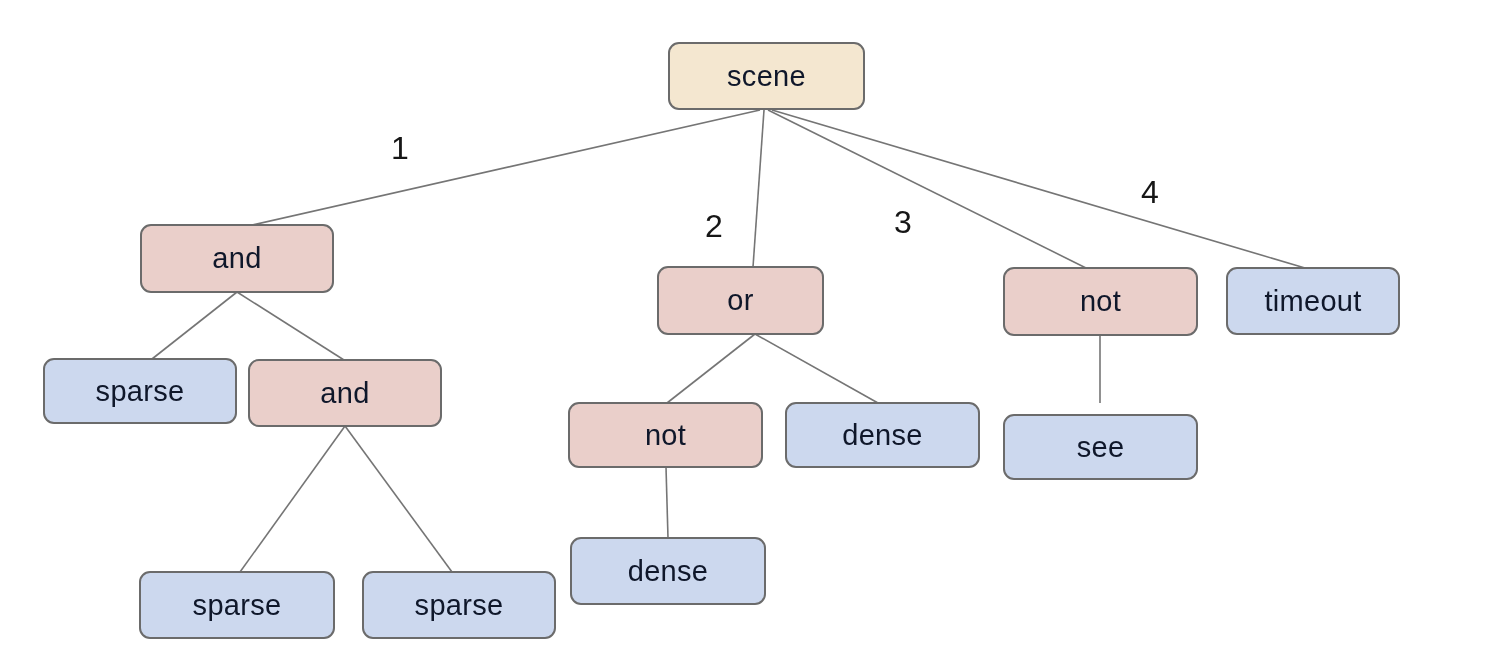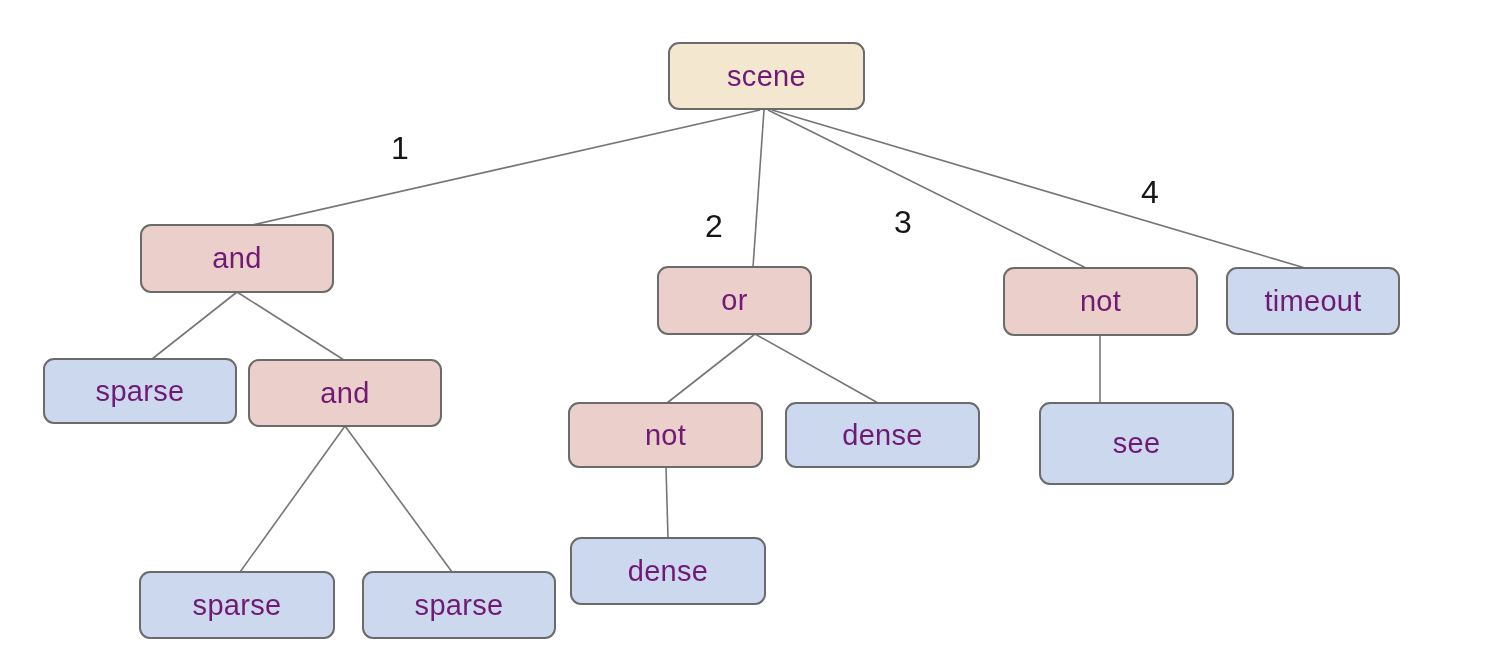--- a/index.html
+++ b/index.html
@@ -28,21 +28,21 @@
   }
   .node {
     position: absolute;
     box-sizing: border-box;
     border: 2px solid #6b6b6b;
     border-radius: 11px;
     display: flex;
     align-items: center;
     justify-content: center;
     font-size: 29px;
-    color: #701a75;
+    color: #0f172a;
     letter-spacing: 0.3px;
   }
   .node.root { background: #f4e7d0; }
   .node.op   { background: #eacfca; }
   .node.leaf { background: #ccd8ee; }
   .edge-label {
     position: absolute;
     transform: translate(-50%, -50%);
     font-size: 32px;
     color: #161616;
@@ -68,21 +68,21 @@
     <line x1="1100" y1="335" x2="1100" y2="403"></line>
   </svg>
 
   <div class="node root" style="left:668px; top:42px;  width:197px; height:68px;">
       <span>scene</span>
     </div>
 
   <div class="node op" style="left:140px; top:224px; width:194px; height:69px;">
       <span>and</span>
     </div>
-  <div class="node op" style="left:657px; top:266px; width:155px; height:69px;">
+  <div class="node op" style="left:657px; top:266px; width:167px; height:69px;">
       <span>or</span>
     </div>
   <div class="node op" style="left:1003px;top:267px; width:195px; height:69px;">
       <span>not</span>
     </div>
   <div class="node leaf" style="left:1226px;top:267px; width:174px; height:68px;">
       <span>timeout</span>
     </div>
 
   <div class="node leaf" style="left:43px;  top:358px; width:194px; height:66px;">
@@ -90,21 +90,21 @@
     </div>
   <div class="node op" style="left:248px; top:359px; width:194px; height:68px;">
       <span>and</span>
     </div>
   <div class="node op" style="left:568px; top:402px; width:195px; height:66px;">
       <span>not</span>
     </div>
   <div class="node leaf" style="left:785px; top:402px; width:195px; height:66px;">
       <span>dense</span>
     </div>
-  <div class="node leaf" style="left:1003px;top:402px; width:195px; height:83px;margin-left:36px;">
+  <div class="node leaf" style="left:1003px;top:414px; width:195px; height:66px;">
       <span>see</span>
     </div>
 
   <div class="node leaf" style="left:570px; top:537px; width:196px; height:68px;">
       <span>dense</span>
     </div>
   <div class="node leaf" style="left:139px; top:571px; width:196px; height:68px;">
       <span>sparse</span>
     </div>
   <div class="node leaf" style="left:362px; top:571px; width:194px; height:68px;">

